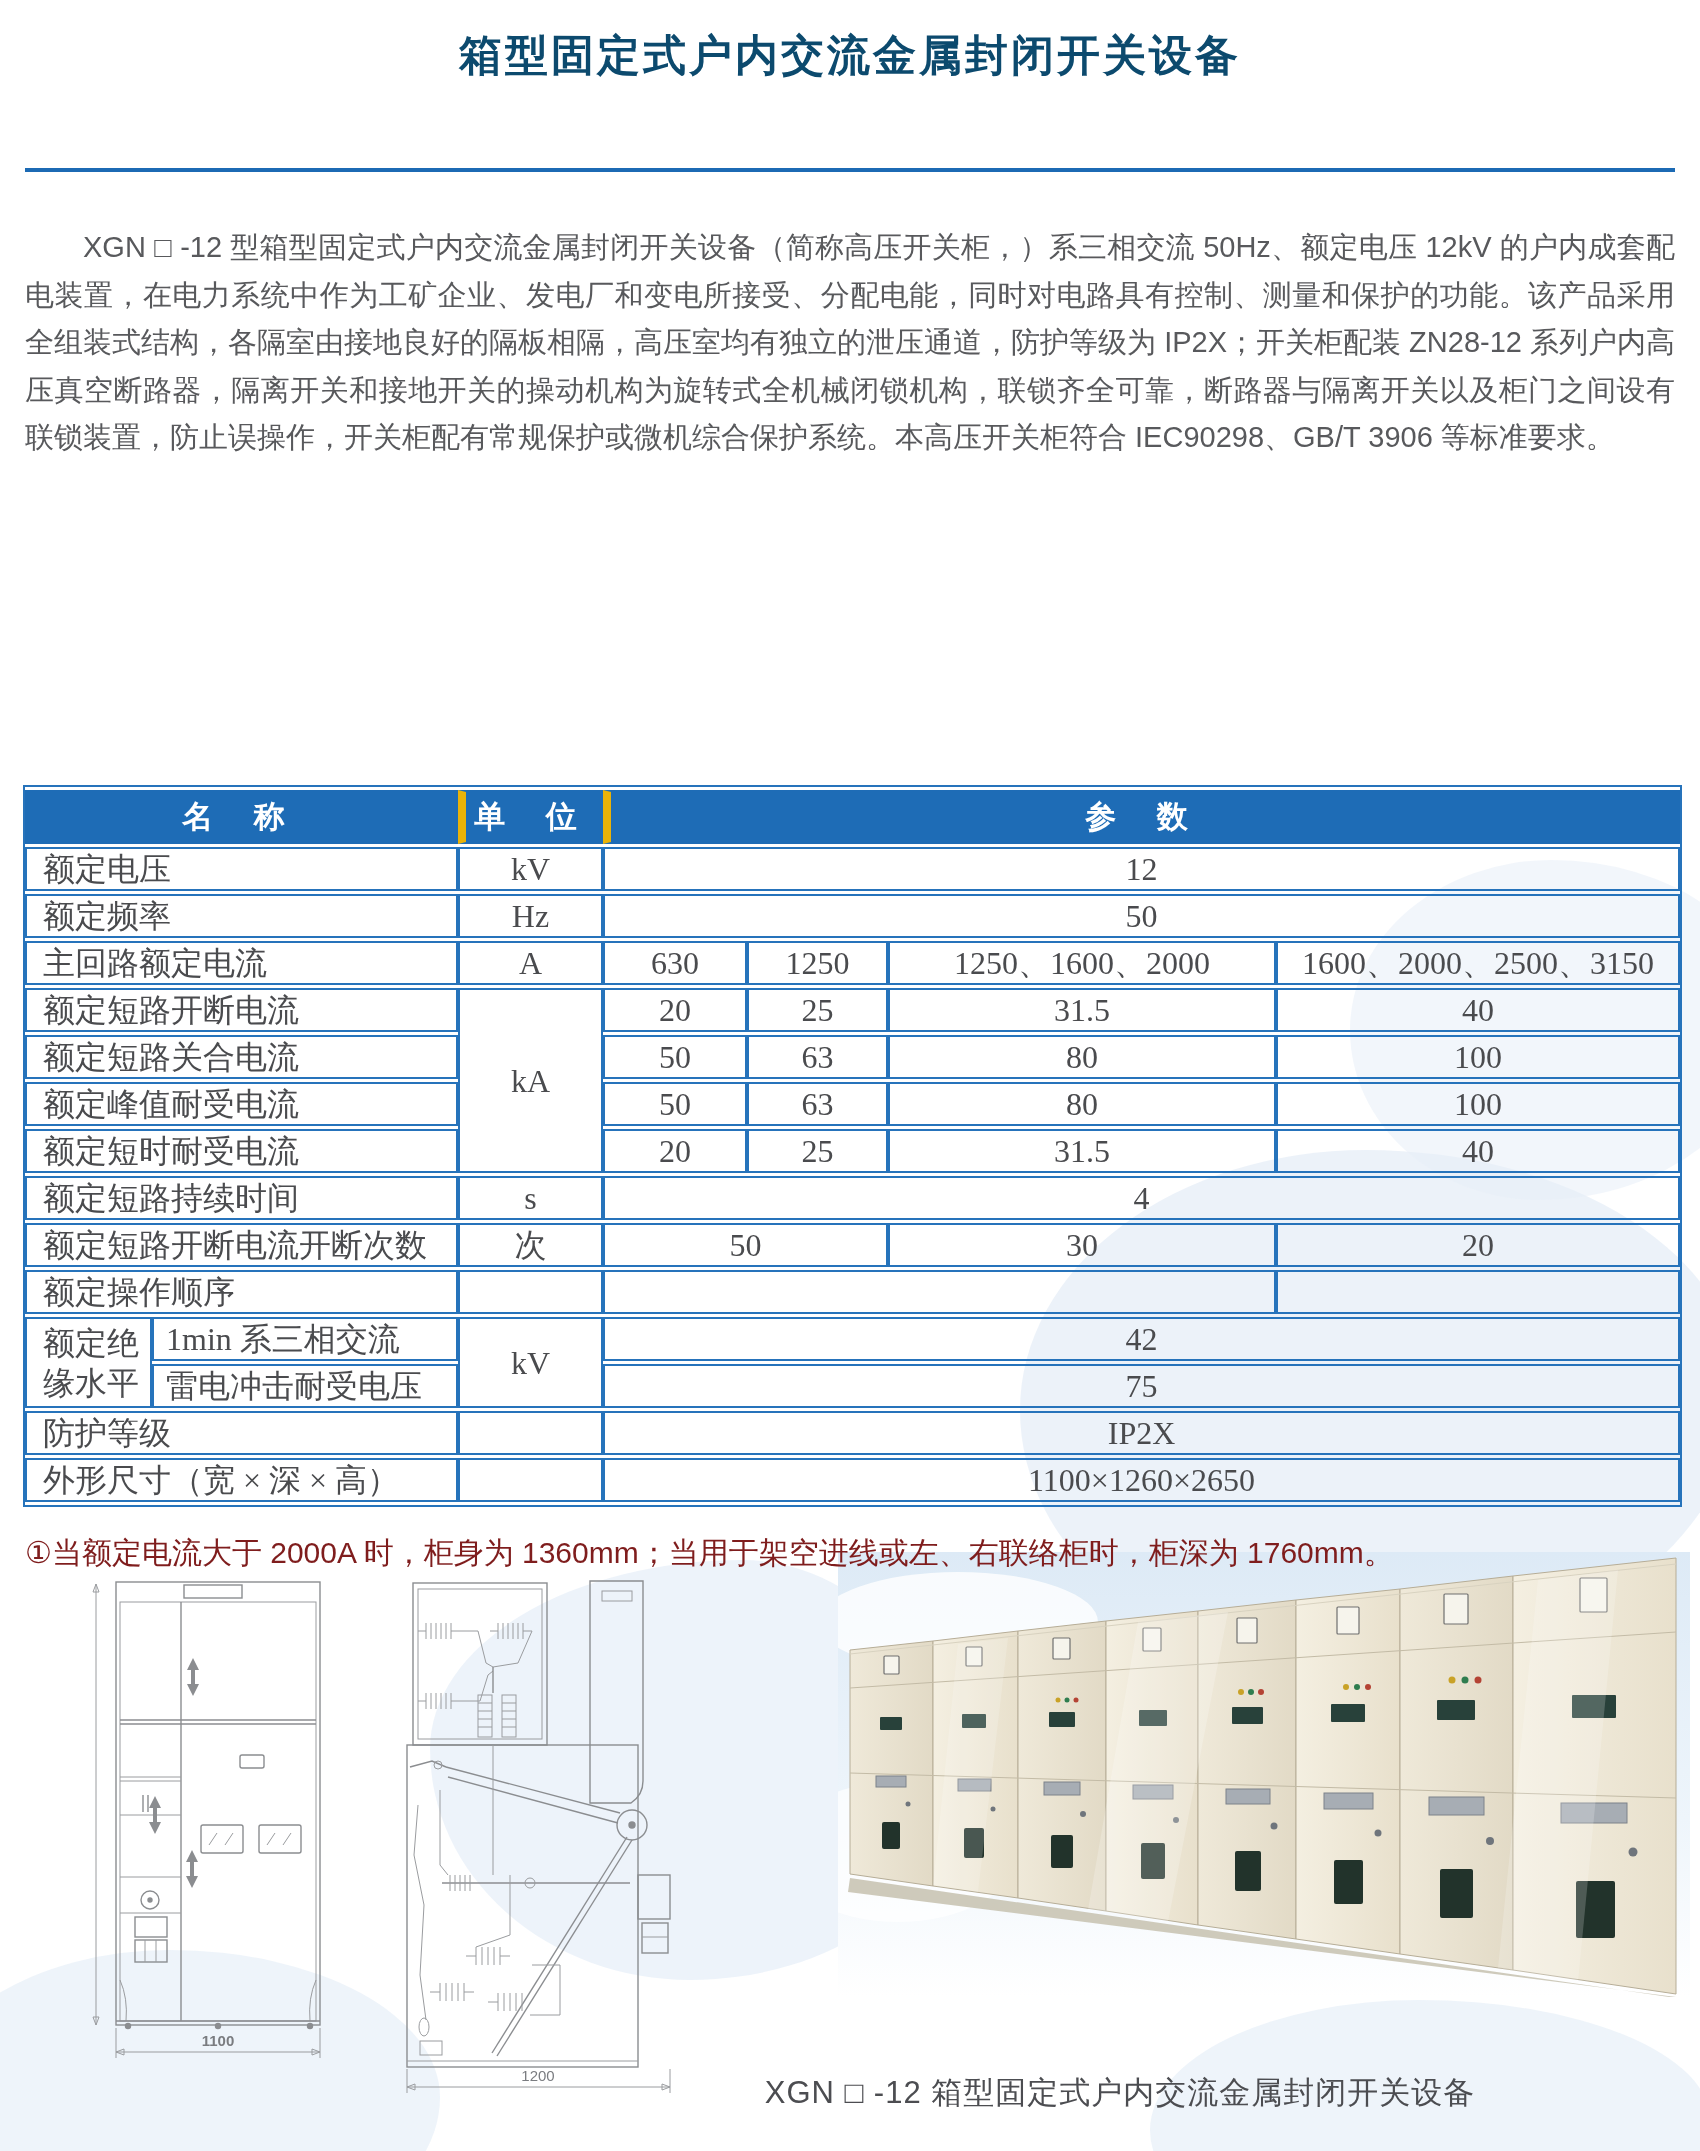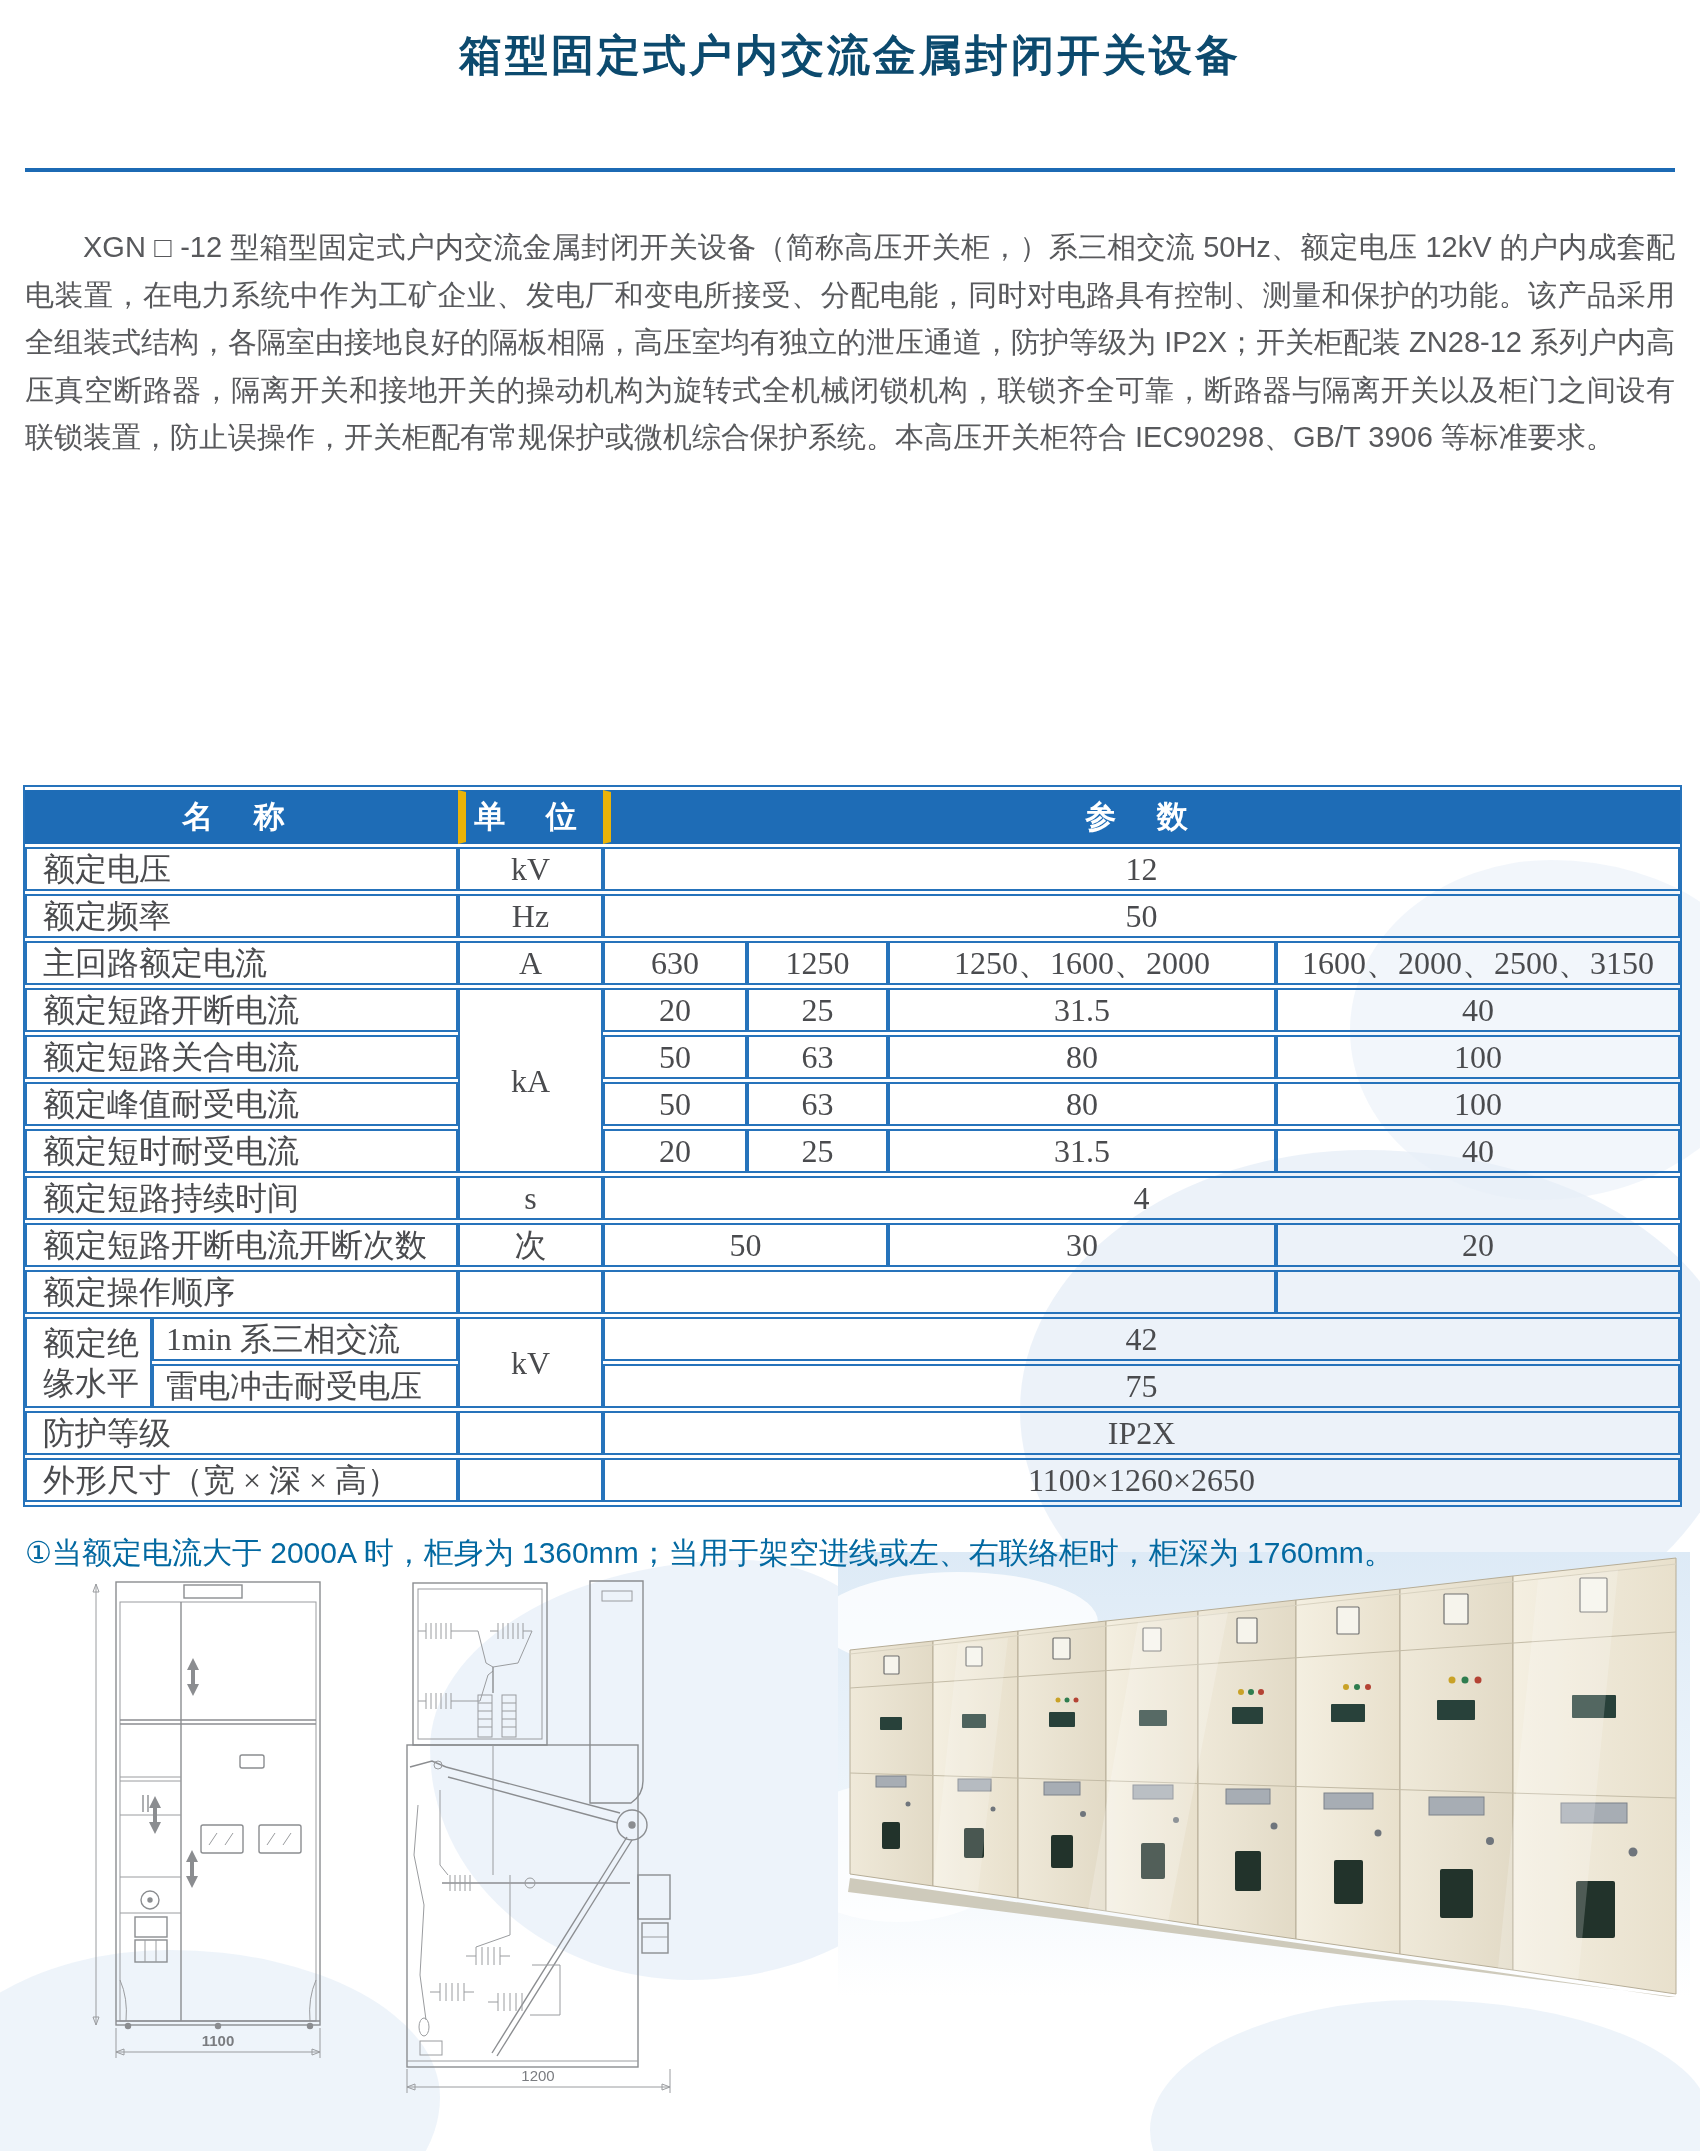--- a/index.html
+++ b/index.html
@@ -32,21 +32,21 @@
       font-family:"Liberation Serif","DejaVu Serif",serif;font-size:32px;color:#4a4b4e;
       text-align:center;padding:0 6px;overflow:hidden;background:transparent;line-height:1.25;}
   table.spec th{background:#1e6cb6;border-color:#1e6cb6;color:#ffffff;height:54px;
       font-family:"Liberation Sans","DejaVu Sans",sans-serif;font-weight:bold;font-size:31px;letter-spacing:16px;margin-top:48px;}
   table.spec th + th{border-left:8px solid #eab308;}
   table.spec td.k-l{text-align:left;padding-left:16px;}
   table.spec td.k-s{text-align:left;padding-left:12px;}
 
   
   .footnote{position:absolute;top:1532px;left:25px;width:1650px;z-index:2;
-            font-size:30px;color:#0369a1;line-height:42px;}
+            font-size:30px;color:#7f1d1d;line-height:42px;}
 
   
   .drawing{position:absolute;z-index:2;}
   .drawing svg{display:block;}
   .dline{stroke:#8b8d90;stroke-width:1.4;fill:none;}
   .dthin{stroke:#9a9c9f;stroke-width:1;fill:none;}
   .dtext{fill:#7a7c80;font-size:15px;font-family:"Liberation Sans",sans-serif;}
 
   
   .photo{position:absolute;top:1552px;left:838px;width:852px;height:445px;z-index:1;}
@@ -490,14 +490,15 @@
       </g>
 
       <g fill="#ffffff">
         <polygon points="300,70 390,60 330,370 250,358" opacity="0.22"></polygon>
         <polygon points="700,28 780,18 740,430 660,416" opacity="0.20"></polygon>
         <polygon points="120,92 170,86 140,340 95,333" opacity="0.18"></polygon>
       </g>
     </svg>
   </div>
 
+  <div class="photo-caption">XGN □ -12 箱型固定式户内交流金属封闭开关设备</div>
 
 </div>
 
 </body></html>

